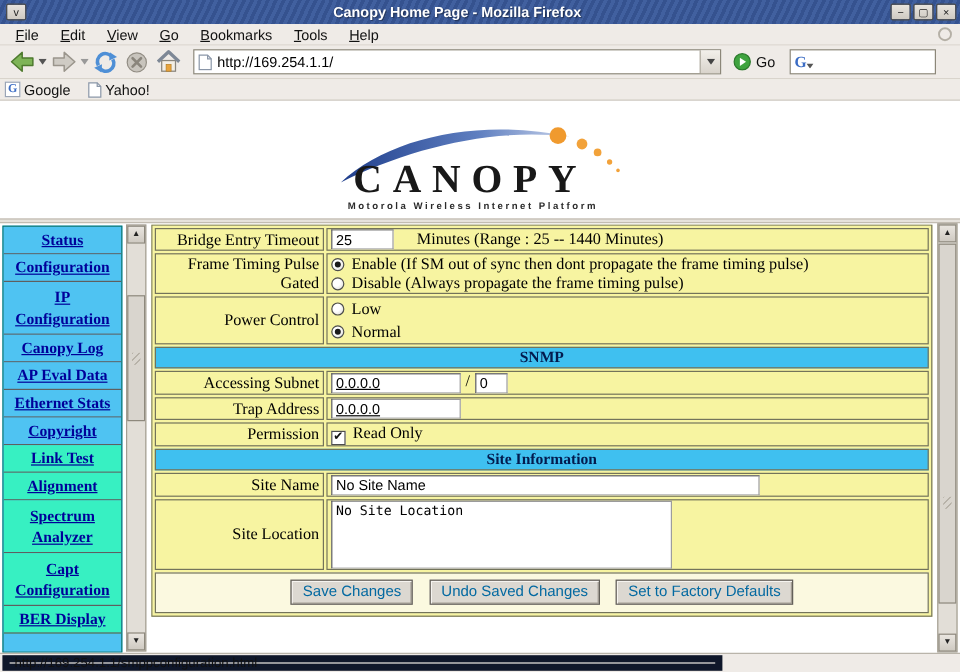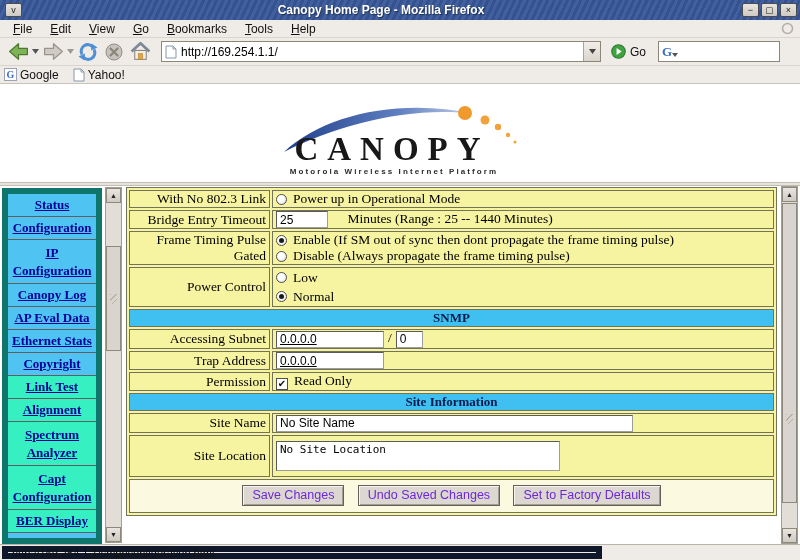--- a/index.html
+++ b/index.html
@@ -51,21 +51,21 @@
     align-items:center; justify-content:center; font-size:10px; }
 
   
   .content { position:absolute; top:84px; left:0; right:0; bottom:16px; background:#fff; overflow:hidden; }
   .logo-wrap { position:absolute; top:6px; left:0; width:100%; display:flex; justify-content:center; }
   .frame-split { position:absolute; top:98px; left:0; width:100%; height:4px; background:#E6E2DC;
     border-top:1px solid #C2BCB2; border-bottom:1px solid #C2BCB2; }
 
   
   .sidebar { position:absolute; left:2px; top:104px; width:100px; height:356px; overflow:hidden;
-    border:6px solid #0f766e; background:#4FC3F2; }
+    border:1px solid #0f766e; background:#4FC3F2; }
   .sb-item { display:flex; align-items:center; justify-content:center; text-align:center;
     height:23px; border-bottom:1px solid #5f5f5f; font-family:"Liberation Serif","DejaVu Serif",serif;
     font-weight:bold; font-size:13px; color:#000099; text-decoration:underline; line-height:1.35;
     cursor:pointer; padding:0 2px; }
   .sb-item.tall { height:44px; }
   .sb-item.blue { background:#4FC3F2; }
   .sb-item.teal { background:#37F0C2; }
 
   
   .scrollbar { position:absolute; width:17px; background:#E2DED7; border:1px solid #A49E92; }
@@ -97,28 +97,28 @@
     align-items:center; justify-content:center; margin-right:6px; font-size:10px; color:#111;
     vertical-align:-2px; line-height:1; }
   .checkbox.on::after { content:'\2714'; }
 
   input.txt { height:17px; border:1px solid #5a5a5a; border-bottom-color:#9d9d9d; border-right-color:#9d9d9d;
     background:#fff; font:12px "Liberation Sans",sans-serif; padding:0 3px; vertical-align:middle; }
   .w-small { width:52px; }
   .w-ip { width:108px;text-decoration:underline; }
   .w-mask { width:27px; }
   .w-long { width:357px; }
-  textarea.ta { width:284px; height:30px; border:1px solid #5a5a5a; border-bottom-color:#9d9d9d;
+  textarea.ta { width:284px; height:57px; border:1px solid #5a5a5a; border-bottom-color:#9d9d9d;
     border-right-color:#9d9d9d; background:#fff; font:11px "DejaVu Sans Mono","Liberation Mono",monospace;
     resize:none; padding:1px 3px; vertical-align:middle; }
   .sep { padding:0 4px; }
   .suffix { margin-left:16px; }
 
   button.btn { background:#DCD8D1; border:1px solid #636059; font:12.5px "Liberation Sans",sans-serif;
-    color:#6d28d9; padding:2px 9px 3px 9px; margin:0 5px;
+    color:#0369a1; padding:2px 9px 3px 9px; margin:0 5px;
     box-shadow:inset 1px 1px 0 #f6f4f0, inset -1px -1px 0 #a39e94; cursor:pointer; }
 
   .right-scroll { right:2px; top:102px; height:358px; }
   .inner-scroll { left:105px; top:103px; height:356px; }
 
   
   .statusbar { position:absolute; bottom:0; left:0; right:0; height:16px; background:#EFEBE7;
     border-top:1px solid #B9B4AA; display:flex; align-items:center; padding:1px 2px; }
   .status-field { width:600px; height:13px; border:6px solid #0f172a; background:#EFEBE7;
     display:flex; align-items:center; padding:0 4px; }
@@ -287,29 +287,20 @@
       <div class="sb-arrow" style="top:0;">▲</div>
       <div class="sb-thumb" style="top:58px;height:105px;">
         <div class="sb-grip"></div>
       </div>
       <div class="sb-arrow" style="bottom:0;">▼</div>
     </div>
 
     <div class="main">
       <table class="form">
         <tbody>
-            <tr>
-          <td class="lbl" style="height:17px;">With No 802.3 Link</td>
-          <td class="val">
-            <div class="optline">
-              <span class="radio"></span>
-              <span>Power up in Operational Mode</span>
-            </div>
-          </td>
-        </tr>
         <tr>
           <td class="lbl" style="height:18px;">Bridge Entry Timeout</td>
           <td class="val">
             <input class="txt w-small" value="25" style="">
             <span class="suffix">Minutes (Range : 25 -- 1440 Minutes)</span>
           </td>
         </tr>
         <tr>
           <td class="lbl" style="height:32px;">Frame Timing Pulse Gated</td>
           <td class="val">

